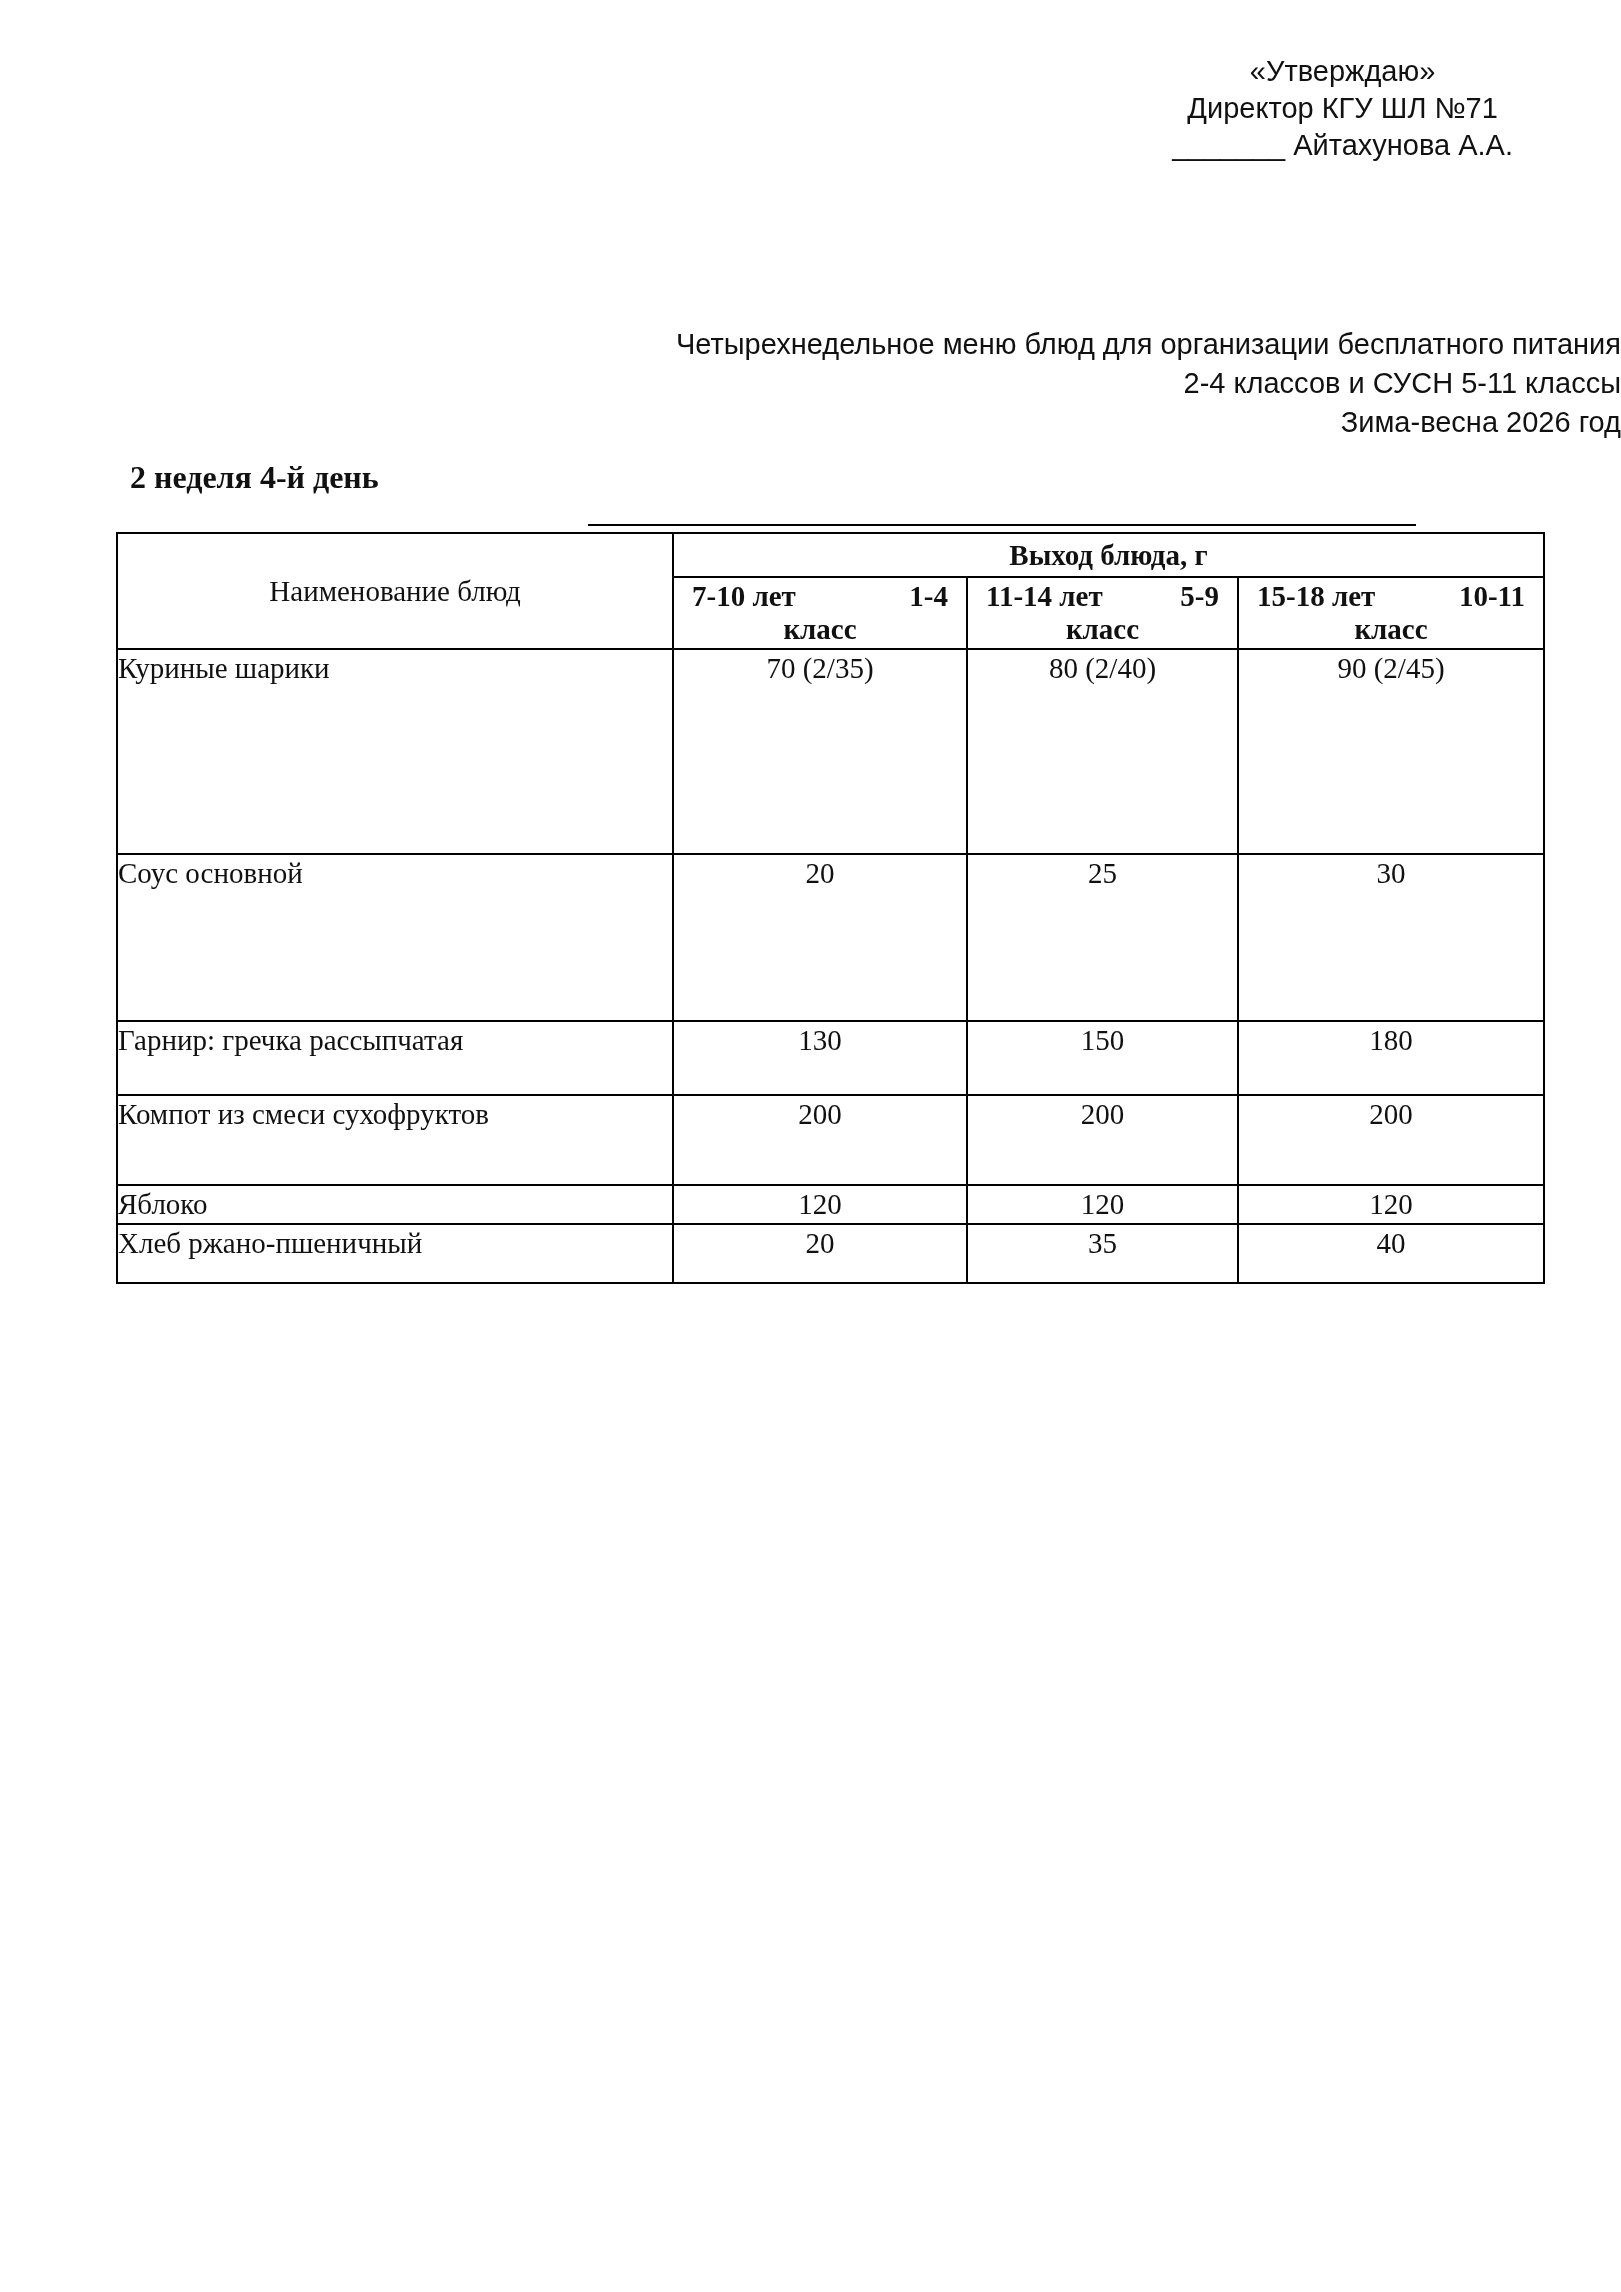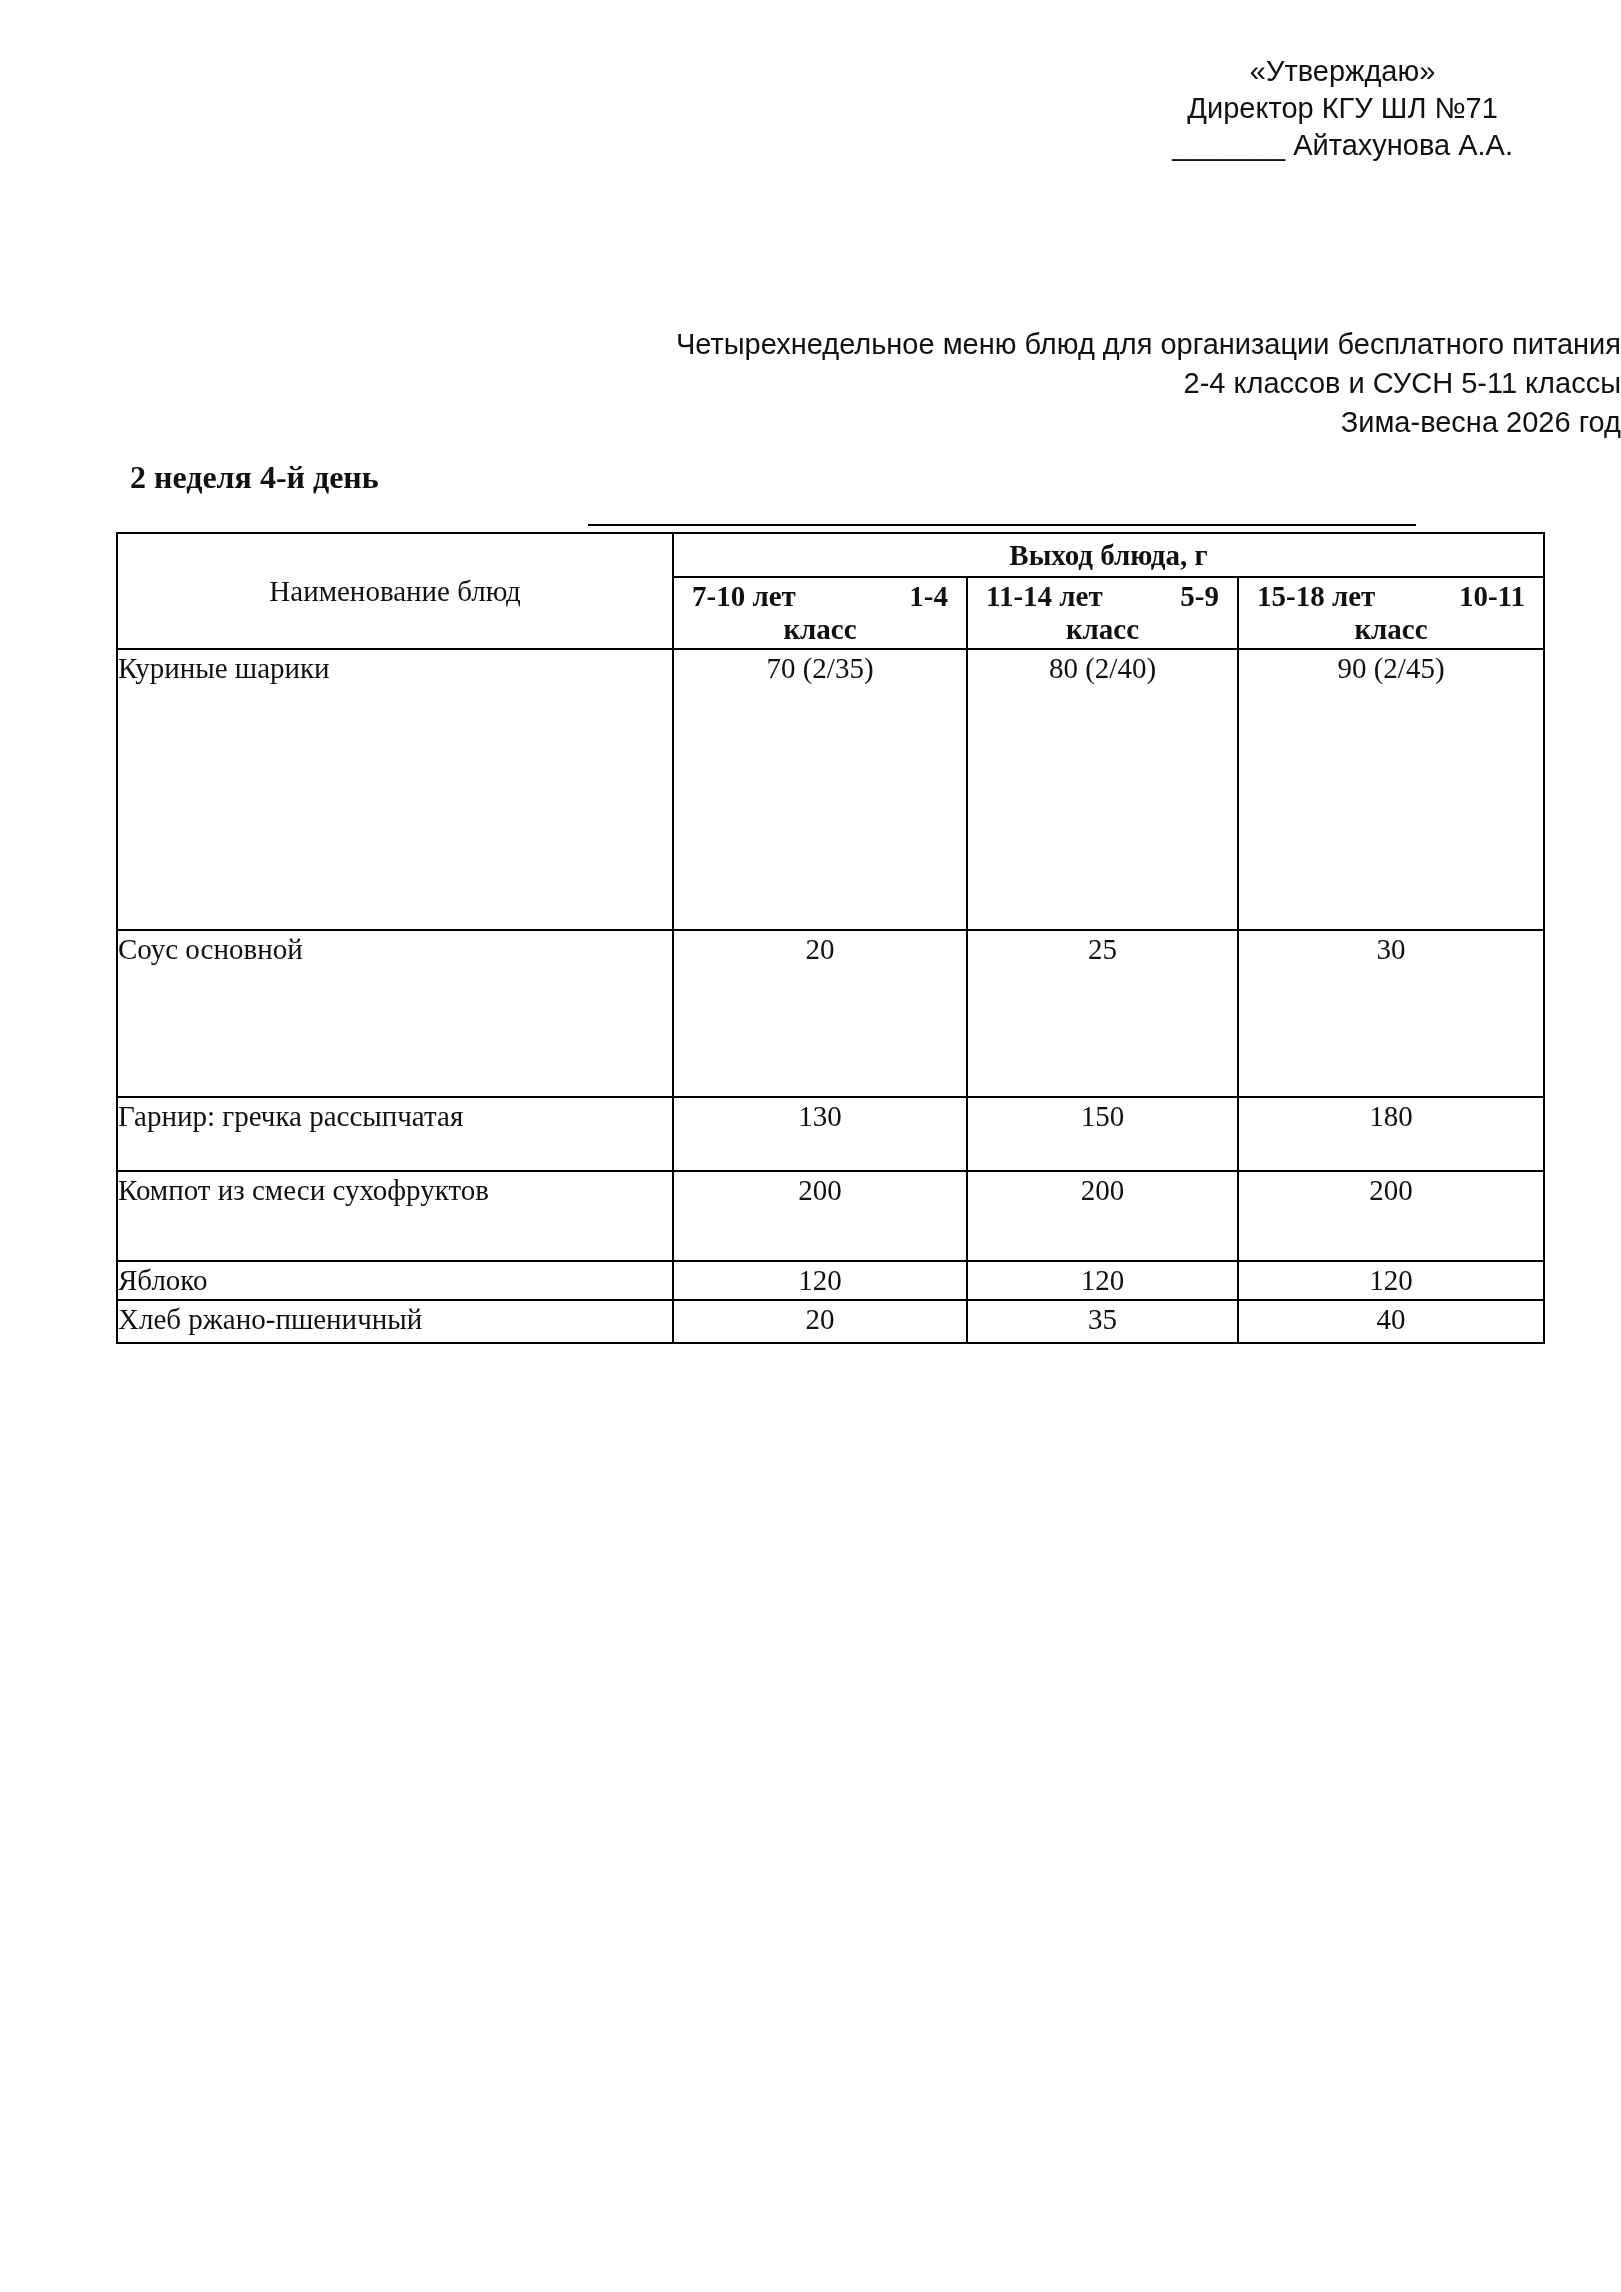--- a/index.html
+++ b/index.html
@@ -68,26 +68,26 @@
     font-size: 29px;
     color: #111;
   }
   table.menu td, table.menu th {
     border: 2px solid #000;
     padding: 0;
     overflow: hidden;
   }
   tr.h-a  { height: 44px; }
   tr.h-b  { height: 72px; }
-  tr.r0   { height: 281px; }
+  tr.r0   { height: 205px; }
   tr.r1   { height: 167px; }
   tr.r2   { height: 74px; }
   tr.r3   { height: 90px; }
   tr.r4   { height: 39px; }
-  tr.r5   { height: 43px; }
+  tr.r5   { height: 59px; }
 
   th.name-head {
     font-weight: normal;
     text-align: center;
     vertical-align: middle;
     line-height: 35px;
   }
   th.group-head {
     font-weight: bold;
     text-align: center;

